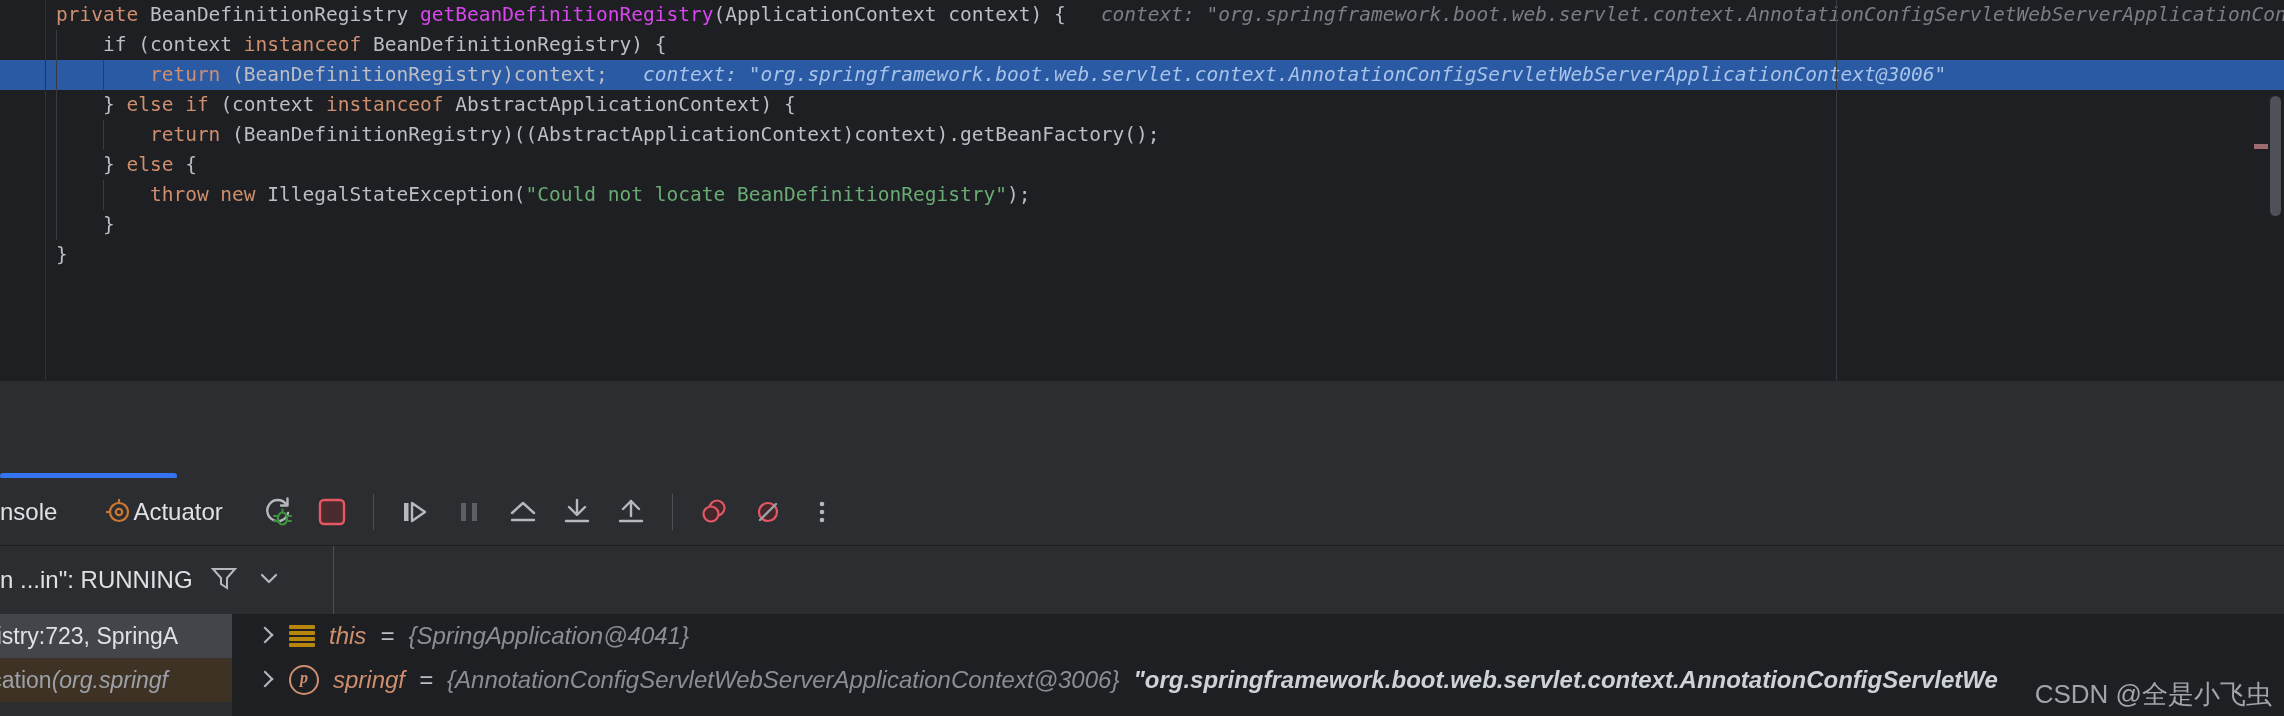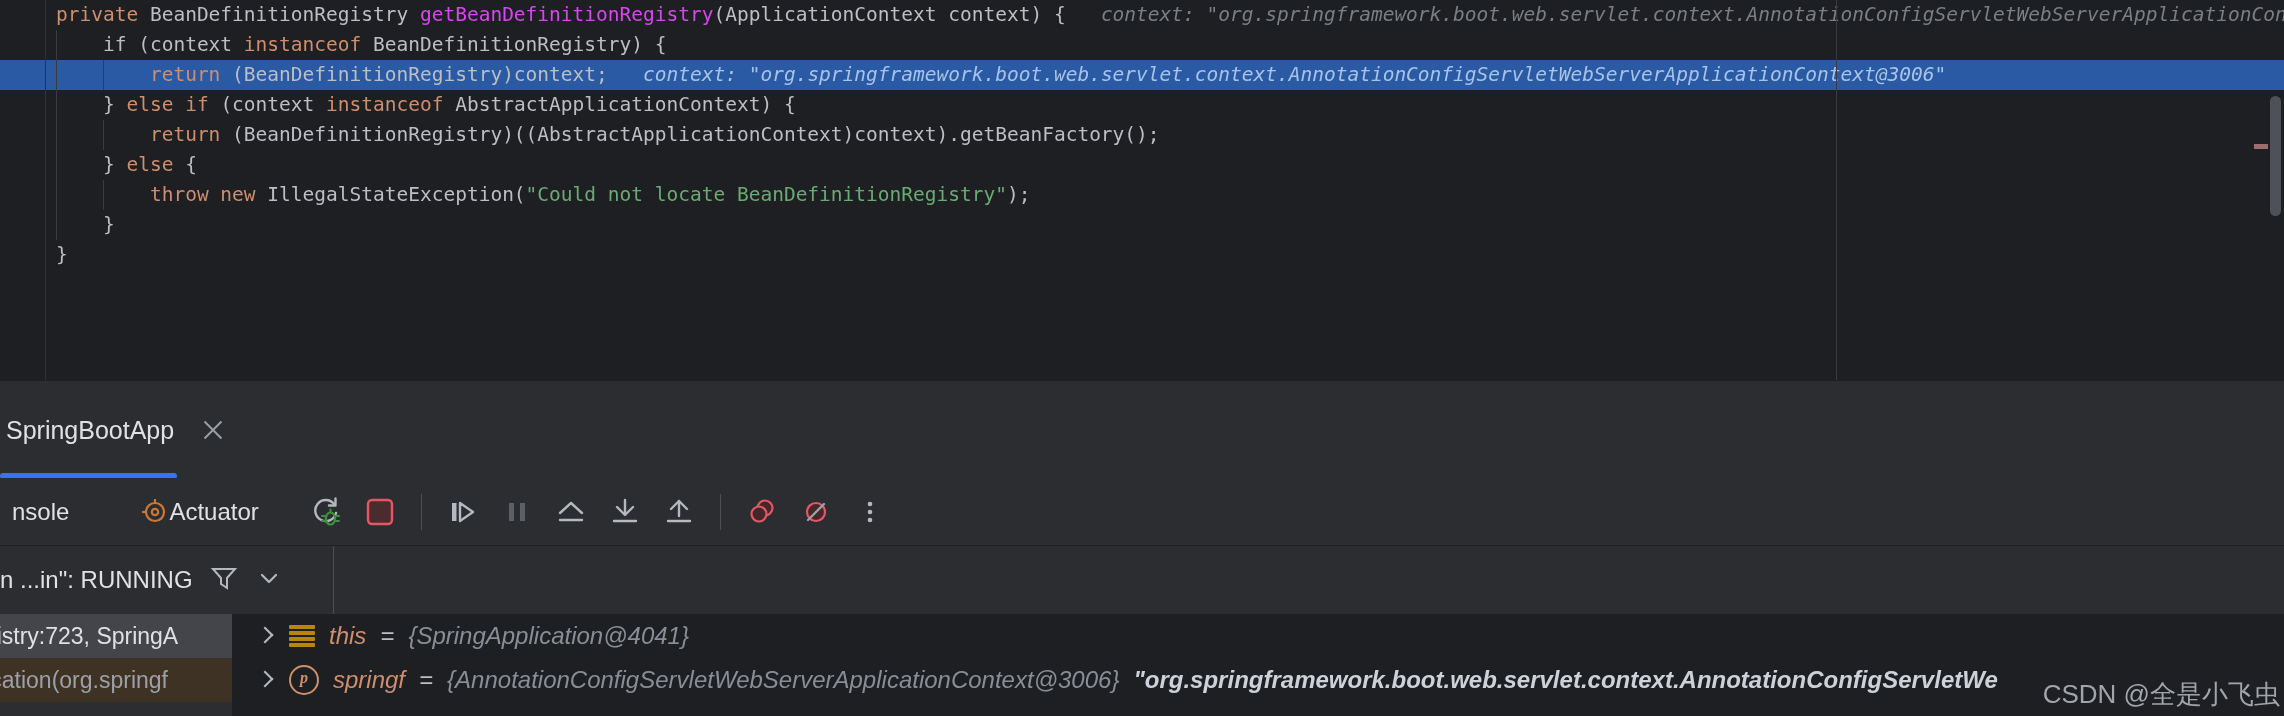--- a/index.html
+++ b/index.html
@@ -155,21 +155,21 @@
     position: absolute;
     left: 0; top: 478px;
     width: 2284px; height: 68px;
     background: #2b2d30;
     display: flex;
     align-items: center;
   }
   .tb-tab {
     font-size: 24px;
     color: #dfe1e5;
-    padding: 0 12px;
+    padding: 0 0;
     white-space: nowrap;
   }
   .tb-tab.actuator {
     display: flex;
     align-items: center;
     margin-left: 44px;
   }
   .tb-btn {
     width: 54px; height: 54px;
     display: flex;
@@ -243,21 +243,21 @@
   .frame-row {
     height: 44px;
     display: flex;
     align-items: center;
     white-space: nowrap;
     font-size: 23px;
   }
   .frame-row.selected { background: #43454a; color: #dfe1e5; }
   .frame-row.current  { background: #3d3223; color: #9da0a8; }
   .frame-row .frame-text { padding-left: 0; margin-left: -112px; }
-  .frame-row .ital { }
+  .frame-row .ital { font-style: italic; }
 
   .panel-divider-v {
     position: absolute;
     left: 232px; top: 614px;
     width: 1px; height: 102px;
     background: #1e1f22;
   }
 
   .variables {
     position: absolute;
@@ -329,21 +329,21 @@
     color: #cf8e6d;
     font-size: 16px;
     line-height: 22px;
     text-align: center;
     font-family: "Liberation Serif", serif;
     font-weight: bold;
   }
 
   .watermark {
     position: absolute;
-    right: 4px;
+    right: 12px;
     bottom: 4px;
     font-size: 26px;
     color: #b9bdc4;
     opacity: .85;
     white-space: nowrap;
   }
 </style>
 </head>
 <body>
 
@@ -352,24 +352,20 @@
   <div class="gutter">
     <div class="gutter-hl" style="top:60px"></div>
   </div>
   <div class="gutter-sep"></div>
   <div class="right-margin"></div>
   <div class="scroll-thumb"></div>
   <div class="error-stripe"></div>
 </div>
 
 <div class="tabbar">
-  <div class="tab">
-    <span class="tab-label">SpringBootApp</span>
-    <span class="tab-close"></span>
-  </div>
   <div class="tab-underline"></div>
 </div>
 
 <div class="toolbar">
 
   <span class="tb-tab">nsole</span>
 
   <span class="tb-tab actuator">
     <svg width="32" height="32" viewBox="0 0 32 32">
       <circle cx="18" cy="16" r="9" fill="none" stroke="#cc7832" stroke-width="2.2"></circle>

